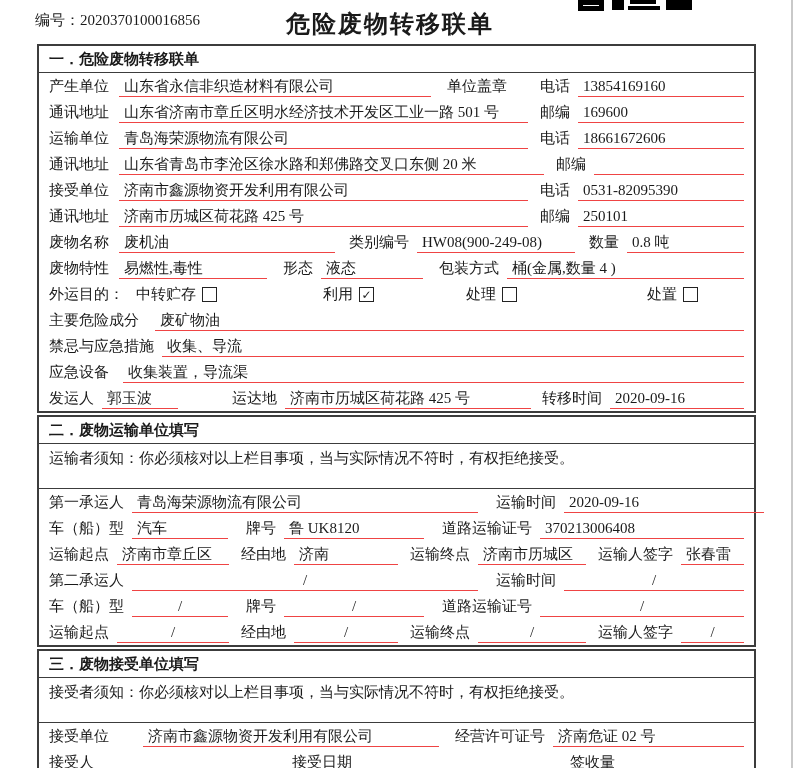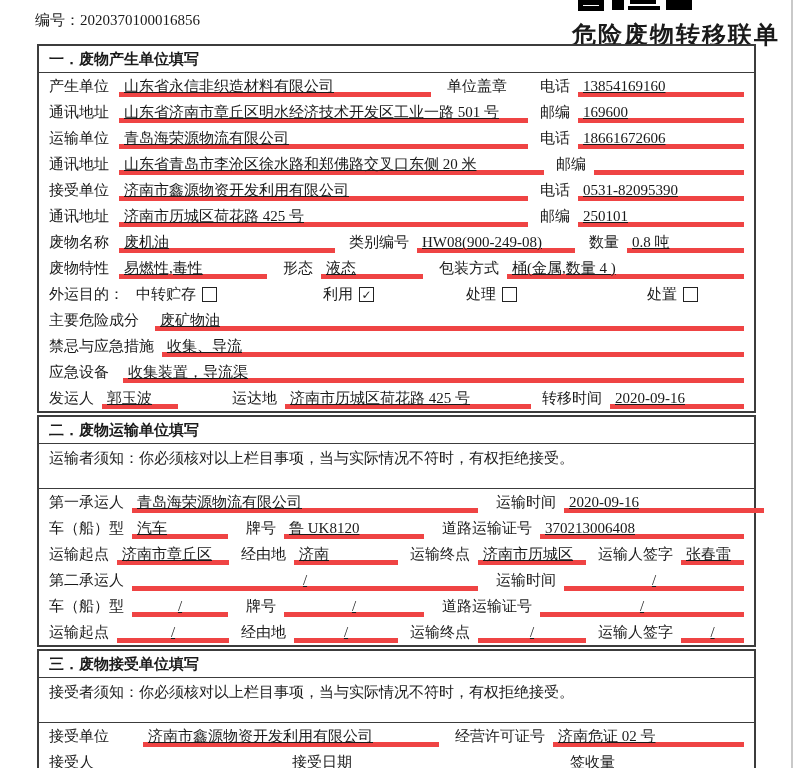--- a/index.html
+++ b/index.html
@@ -4,40 +4,40 @@
 <style>
   html,body{margin:0;padding:0;}
   body{
     width:796px;height:768px;overflow:hidden;background:#ffffff;
     font-family:"Liberation Serif","DejaVu Serif",serif;
     color:#1a1a1a;font-size:15px;
   }
   .page{position:relative;width:796px;height:768px;}
   .page-edge{position:absolute;left:791px;top:0;width:2px;height:768px;background:#c9c9c9;}
   .doc-number{position:absolute;left:35px;top:11px;white-space:nowrap;}
-  .doc-title{position:absolute;left:0;top:19px;width:780px;text-align:right;
+  .doc-title{position:absolute;left:0;top:8px;width:780px;text-align:center;
     font-family:Liberation Serif, serif;font-weight:bold;
     font-size:24px;letter-spacing:2px;}
   .qr-remnant{position:absolute;left:578px;top:0;width:114px;height:11px;}
   .qr-remnant div{position:absolute;background:#000;}
   .qr-finder{left:0;top:0;width:26px;height:11px;background:transparent !important;
     border:5px solid #000;box-sizing:border-box;}
   .qr-b1{left:34px;top:0;width:12px;height:10px;}
   .qr-b2{left:52px;top:0;width:26px;height:4px;}
   .qr-b3{left:50px;top:6px;width:32px;height:4px;}
   .qr-b4{left:88px;top:0;width:26px;height:10px;}
   .form{position:absolute;left:37px;top:44px;width:719px;}
   .box{border:2px solid #3c3c3c;background:#fff;margin-bottom:2px;box-sizing:border-box;}
   .box-title{font-family:"Liberation Sans","DejaVu Sans",sans-serif;font-weight:bold;
     font-size:15px;padding:4px 10px 3px;border-bottom:1px solid #3c3c3c;}
   .notice{padding:5px 10px 20px;border-bottom:1px solid #3c3c3c;}
   .frow{display:flex;align-items:flex-start;padding:3px 10px 2px;line-height:21px;}
   .lbl{white-space:nowrap;margin-right:8px;flex:0 0 auto;}
-  .u{border-bottom:5px solid #ef4444;height:21px;padding:0 5px;white-space:nowrap;
-    box-sizing:border-box;flex:0 0 auto;overflow:visible;text-decoration:underline;}
+  .u{border-bottom:1px solid #ef4444;height:21px;padding:0 5px;white-space:nowrap;
+    box-sizing:border-box;flex:0 0 auto;overflow:visible;}
   .grow{flex:1 1 auto;}
   .sp{flex:1 1 auto;}
   .ctr{text-align:center;}
   .cb{display:inline-flex;align-items:center;justify-content:center;
     width:13px;height:13px;border:1.5px solid #222;margin-left:6px;
     font-size:12px;line-height:12px;font-weight:bold;flex:0 0 auto;
     font-family:"DejaVu Sans",sans-serif;}
   .opt{display:flex;align-items:center;white-space:nowrap;}
 </style>
 </head>
@@ -52,21 +52,21 @@
     <div class="qr-finder"></div>
     <div class="qr-b1"></div>
     <div class="qr-b2"></div>
     <div class="qr-b3"></div>
     <div class="qr-b4"></div>
   </div>
 
   <div class="form">
 
     <div class="box">
-      <div class="box-title">一．废物产生单位填写</div>
+      <div class="box-title">一．危险废物转移联单</div>
 
       <div class="frow">
         <span class="lbl" style="width:62px">产生单位</span>
         <span class="u" style="width:312px">山东省永信非织造材料有限公司</span>
         <span class="lbl" style="margin-left:16px">单位盖章</span>
         <span class="sp"></span>
         <span class="lbl">电话</span>
         <span class="u" style="width:166px">13854169160</span>
       </div>
 

